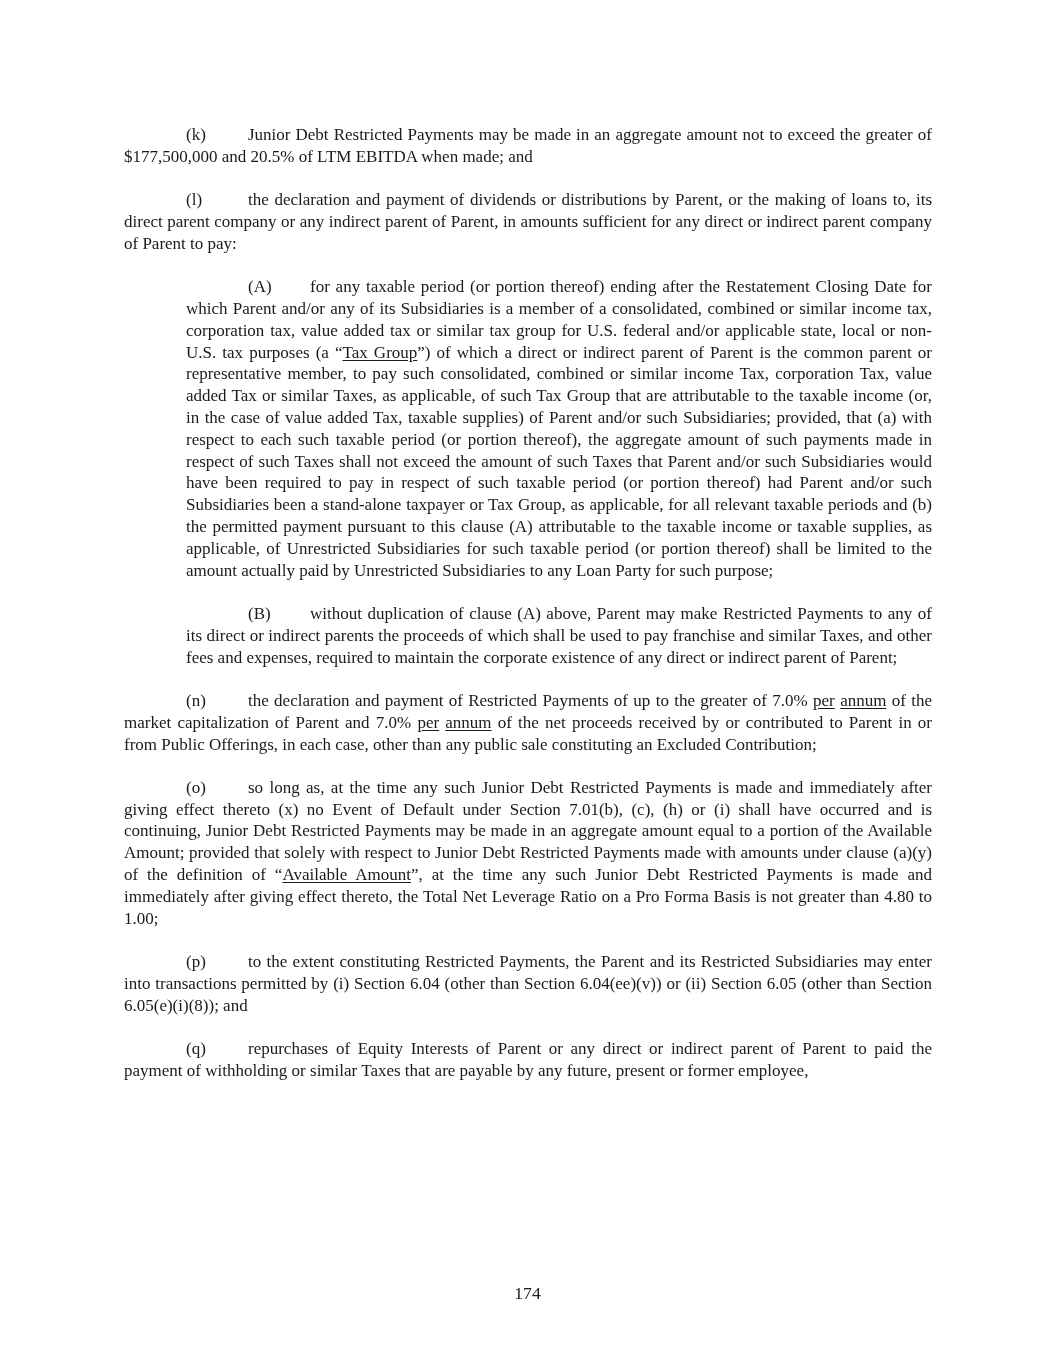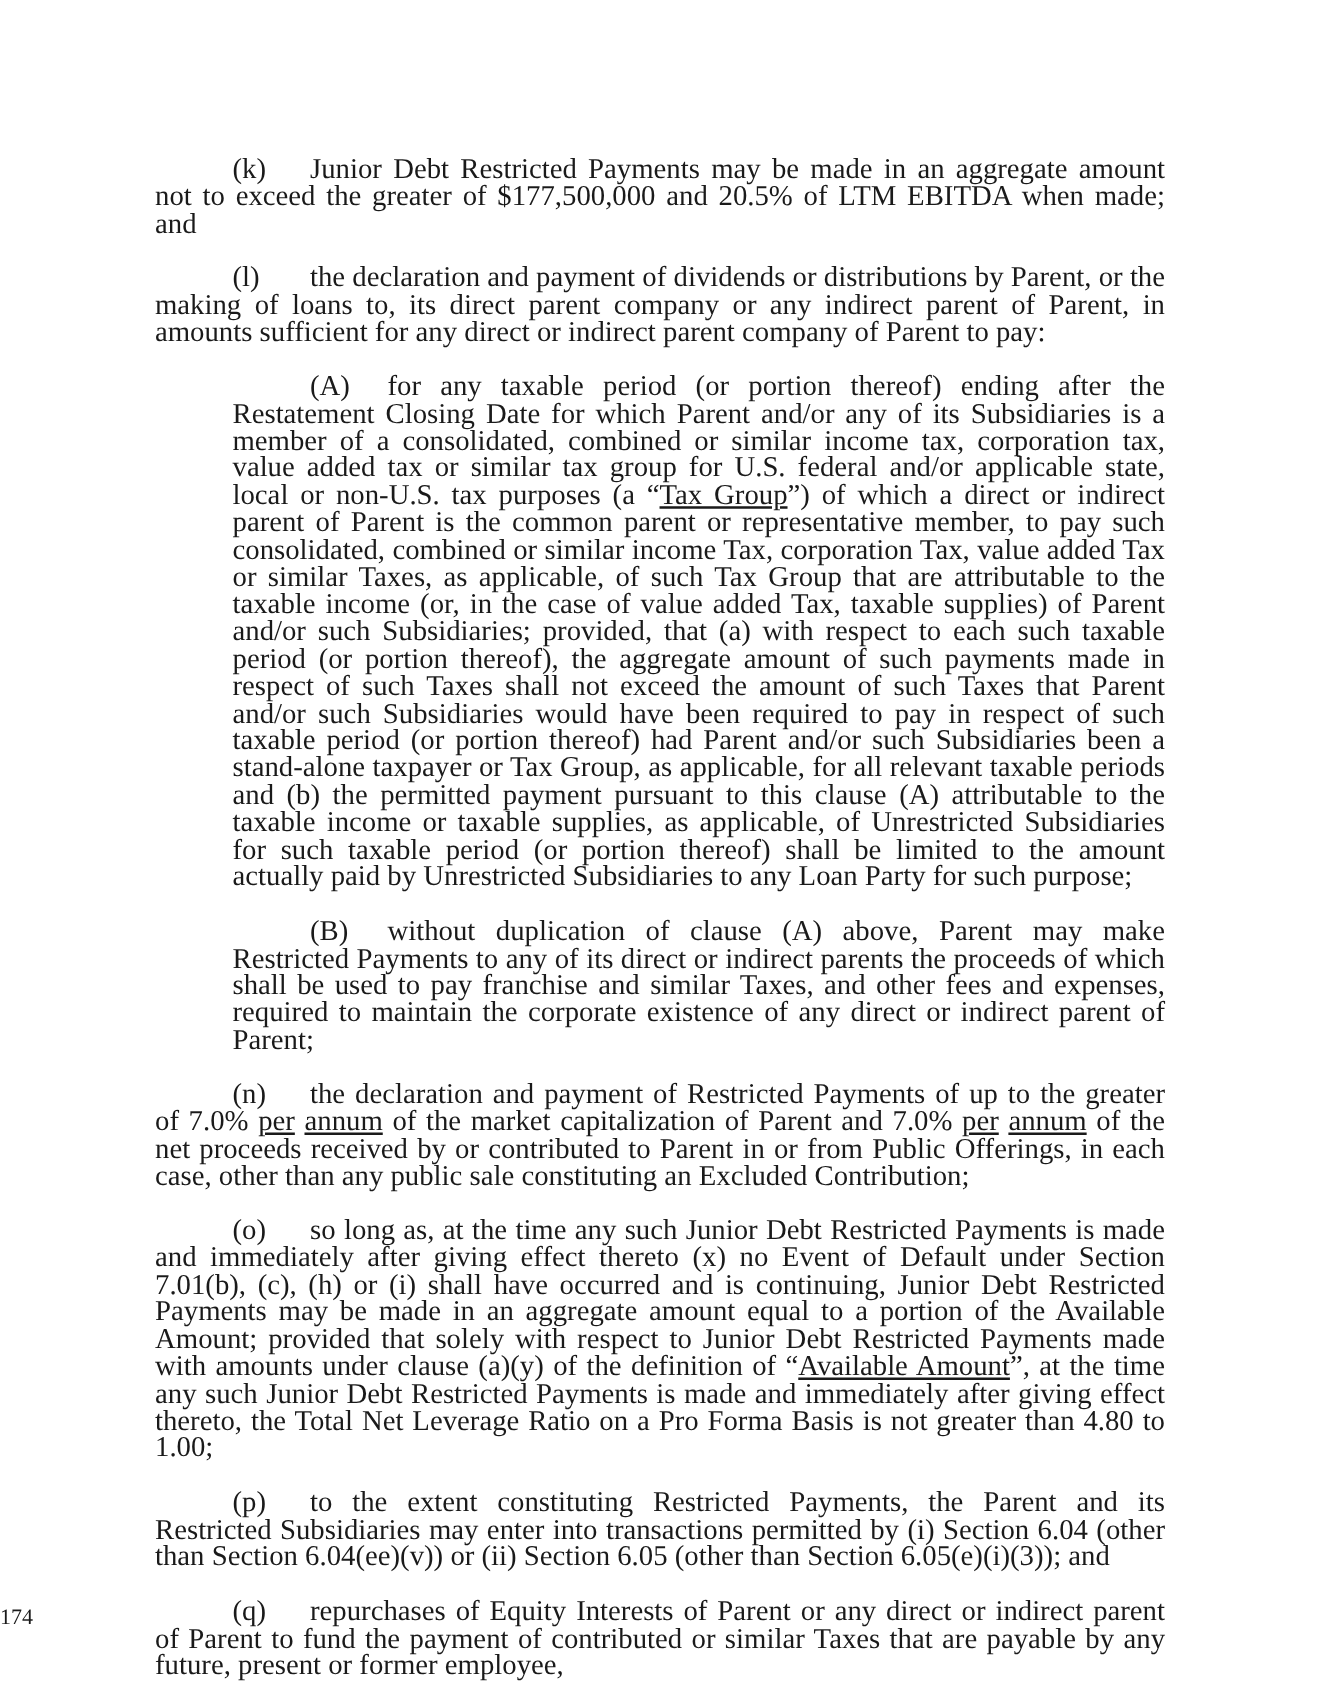--- a/index.html
+++ b/index.html
@@ -1,27 +1,27 @@
 <!DOCTYPE html>
 <html><head>
   <meta charset="utf-8">
   <style>
     html, body { margin: 0; padding: 0; background: #ffffff; }
     body { width: 1055px; height: 1365px; position: relative; overflow: hidden; }
     .page {
       position: absolute; left: 124px; top: 124px; width: 808px;
-      font-family: "Liberation Serif", serif; font-size: 23px; line-height: 21.8px;
+      font-family: "Liberation Serif", serif; font-size: 17px; line-height: 21.8px;
       color: #1a1a1a; text-align: justify;
     }
     .para { margin: 0 0 21.6px 0; text-indent: 62px; }
     .para.sub { margin-left: 62px; }
     .label { display: inline-block; width: 62px; text-indent: 0; }
     u { text-underline-offset: 2px; }
     .page-number {
-      position: absolute; left: 0; width: 1055px; top: 1283px; 
+      position: absolute; left: 0; width: 1055px; top: 1283px; text-align: center;
       font-family: "Liberation Serif", serif; font-size: 17.6px; color: #1a1a1a;
     }
   </style>
 </head>
 <body>
 
 <div class="page">
 
   <p class="para">
     <span class="label">(k)</span><span>Junior Debt Restricted Payments may be made in an aggregate amount not to exceed the greater of $177,500,000 and 20.5% of LTM EBITDA when made; and</span>
@@ -42,22 +42,22 @@
 
   <p class="para">
     <span class="label">(n)</span><span>the declaration and payment of Restricted Payments of up to the greater of 7.0% </span><u>per</u><span> </span><u>annum</u><span> of the market capitalization of Parent and 7.0% </span><u>per</u><span> </span><u>annum</u><span> of the net proceeds received by or contributed to Parent in or from Public Offerings, in each case, other than any public sale constituting an Excluded Contribution;</span>
   </p>
 
   <p class="para">
     <span class="label">(o)</span><span>so long as, at the time any such Junior Debt Restricted Payments is made and immediately after giving effect thereto (x) no Event of Default under Section 7.01(b), (c), (h) or (i) shall have occurred and is continuing, Junior Debt Restricted Payments may be made in an aggregate amount equal to a portion of the Available Amount; provided that solely with respect to Junior Debt Restricted Payments made with amounts under clause (a)(y) of the definition of “</span><u>Available Amount</u><span>”, at the time any such Junior Debt Restricted Payments is made and immediately after giving effect thereto, the Total Net Leverage Ratio on a Pro Forma Basis is not greater than 4.80 to 1.00;</span>
   </p>
 
   <p class="para">
-    <span class="label">(p)</span><span>to the extent constituting Restricted Payments, the Parent and its Restricted Subsidiaries may enter into transactions permitted by (i) Section 6.04 (other than Section 6.04(ee)(v)) or (ii) Section 6.05 (other than Section 6.05(e)(i)(3)); and</span>
+    <span class="label">(p)</span><span>to the extent constituting Restricted Payments, the Parent and its Restricted Subsidiaries may enter into transactions permitted by (i) Section 6.04 (other than Section 6.04(ee)(v)) or (ii) Section 6.05 (other than Section 6.05(e)(i)(8)); and</span>
   </p>
 
   <p class="para">
-    <span class="label">(q)</span><span>repurchases of Equity Interests of Parent or any direct or indirect parent of Parent to fund the payment of contributed or similar Taxes that are payable by any future, present or former employee,</span>
+    <span class="label">(q)</span><span>repurchases of Equity Interests of Parent or any direct or indirect parent of Parent to paid the payment of withholding or similar Taxes that are payable by any future, present or former employee,</span>
   </p>
 
 </div>
 
 <div class="page-number">174</div>
 
 </body></html>

